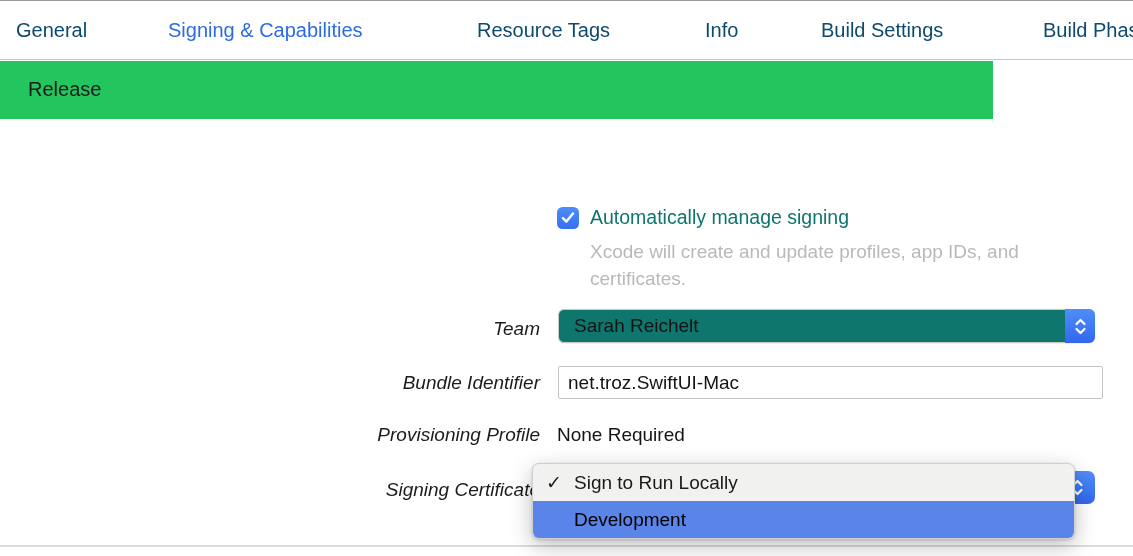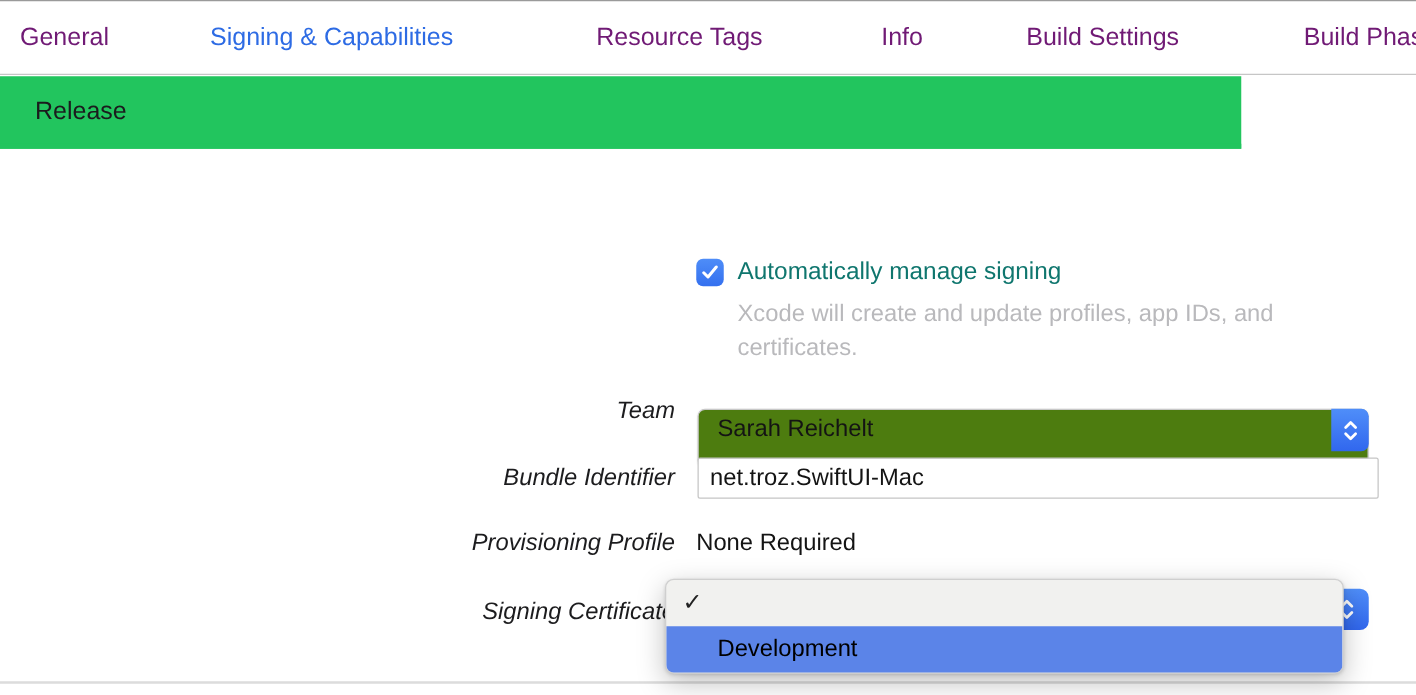--- a/index.html
+++ b/index.html
@@ -4,21 +4,21 @@
 <style>
   * { margin:0; padding:0; box-sizing:border-box; }
   html,body { width:1133px; height:556px; overflow:hidden; background:#ffffff;
               font-family:"Liberation Sans","DejaVu Sans",sans-serif; color:#1b1b1d; }
   .stage { position:relative; width:1133px; height:556px; background:#ffffff; }
 
   
   .tabbar { position:absolute; left:0; top:0; width:1133px; height:60px; background:#ffffff;
             border-top:1px solid #9a9a9a; border-bottom:1.5px solid #c6c6c6; overflow:hidden; }
   .tab { position:absolute; top:0; height:58px; line-height:58px; font-size:20px;
-         color:#701a75; white-space:nowrap; cursor:default; }
+         color:#0c4a6e; white-space:nowrap; cursor:default; }
   .tab.selected { color:#2d6be4; }
   .tab-general  { left:16px; }
   .tab-signing  { left:168px; }
   .tab-resource { left:477px; }
   .tab-info     { left:705px; }
   .tab-buildset { left:821px; }
   .tab-buildpha { left:1043px; }
 
   
   .configbar { position:absolute; left:0; top:61px; width:993px; height:58px; background:#22c55e;
@@ -34,21 +34,21 @@
   .help { position:absolute; left:590px; top:239px; font-size:19px; line-height:26.5px;
           color:#b9b9bc; white-space:nowrap; }
 
   .row-label { position:absolute; left:0; width:540px; text-align:right; font-size:19px;
                color:#1c1c1e; white-space:nowrap;font-style:italic; }
   .lbl-team { top:318px; }
   .lbl-bundle { top:372px; }
   .lbl-prov { top:424px; }
   .lbl-cert { top:479px; z-index:1; }
 
-  .popup { position:absolute; left:558px; top:327px; width:537px; height:47px; background:#4d7c0f;
+  .popup { position:absolute; left:558px; top:309px; width:537px; height:34px; background:#0f766e;
            border:1px solid #c8c8c8; border-radius:6px; box-shadow:0 0.5px 1.5px rgba(0,0,0,.08); }
   .popup .popup-value { position:absolute; left:15px; top:0; height:32px; line-height:32px;
                         font-size:19px; color:#141414; white-space:nowrap; }
   .popup-cap { position:absolute; right:-1px; top:-1px; width:30px; height:34px;
                background:linear-gradient(#4f8ef9,#3167ee); border-radius:0 6px 6px 0;
                display:flex; align-items:center; justify-content:center; }
 
   .textfield { position:absolute; left:558px; top:366px; width:545px; height:33px; background:#ffffff;
                border:1px solid #c5c5c5; border-radius:2px; }
   .textfield .tf-value { position:absolute; left:9px; top:0; height:31px; line-height:31px;
@@ -126,20 +126,21 @@
   <div class="cert-cap">
     <svg width="13" height="17" viewBox="0 0 13 17">
         <path d="M2.5 6 L6.5 2 L10.5 6" fill="none" stroke="#ffffff" stroke-width="2.2" stroke-linecap="round" stroke-linejoin="round"></path>
         <path d="M2.5 11 L6.5 15 L10.5 11" fill="none" stroke="#ffffff" stroke-width="2.2" stroke-linecap="round" stroke-linejoin="round"></path>
       </svg>
   </div>
 
   <div class="menu">
     <div class="menu-item first">
       <span class="check">✓</span>
+      <span>Sign to Run Locally</span>
     </div>
     <div class="menu-item highlighted">
       <span>Development</span>
     </div>
   </div>
 
   <div class="bottom-divider"></div>
 
 </div>
 

